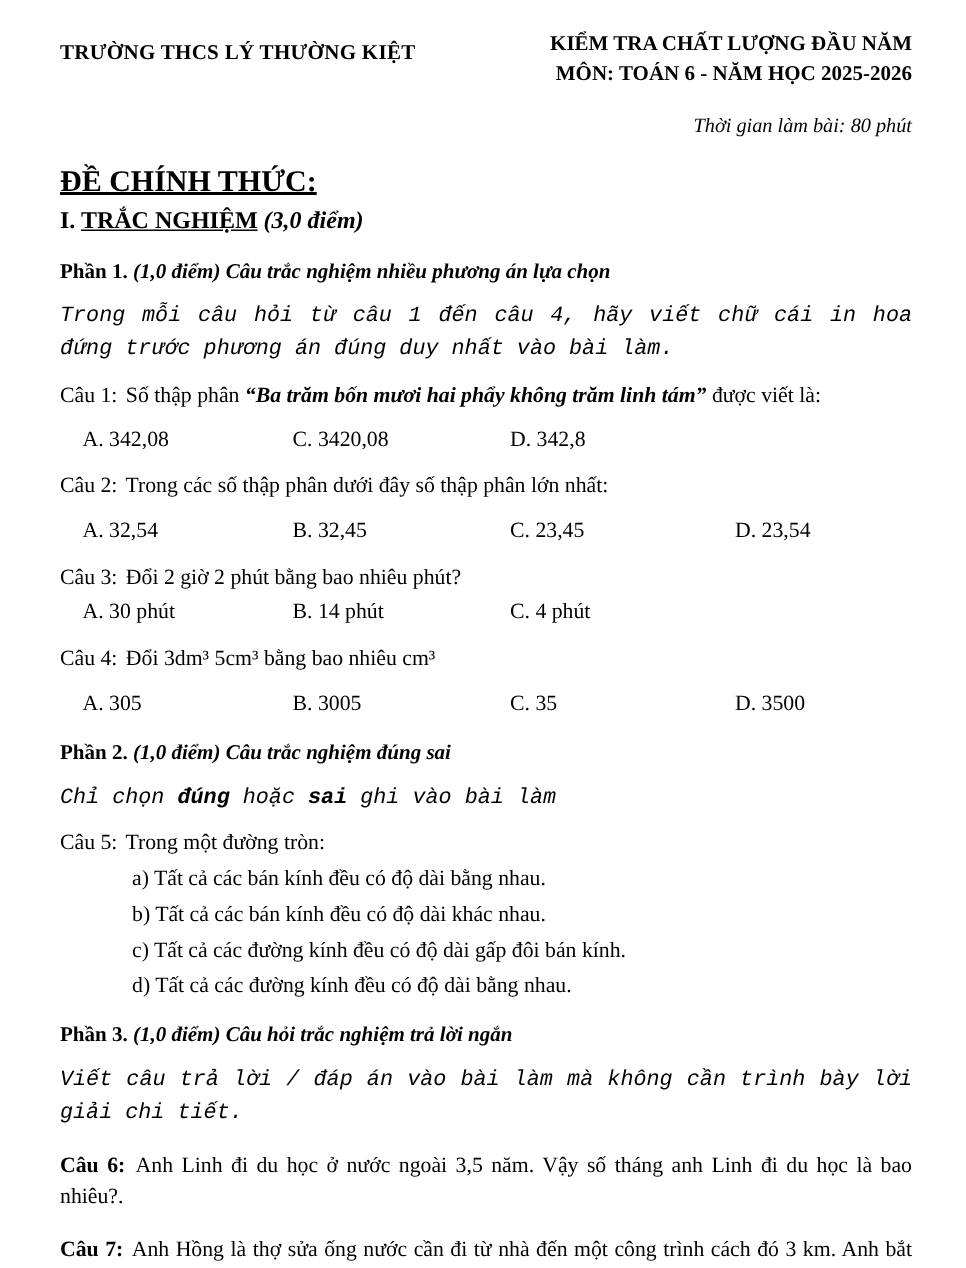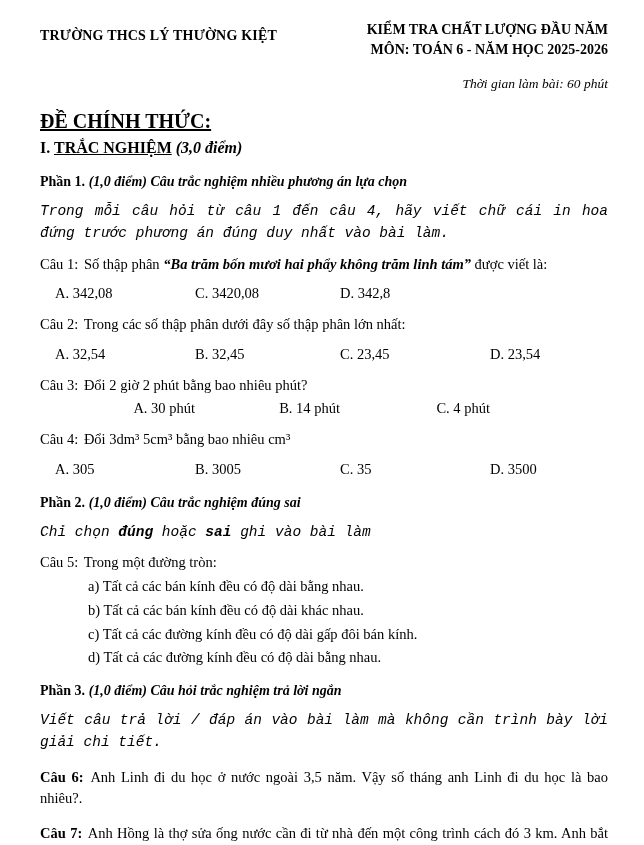--- a/index.html
+++ b/index.html
@@ -46,21 +46,21 @@
 </head>
 <body>
 
 <div class="page">
 
   <header class="doc-header">
     <div class="school">TRƯỜNG THCS LÝ THƯỜNG KIỆT</div>
     <div class="exam-head">
       <div>KIỂM TRA CHẤT LƯỢNG ĐẦU NĂM</div>
       <div>MÔN: TOÁN 6 - NĂM HỌC 2025-2026</div>
-      <div class="exam-duration">Thời gian làm bài: 60 phút</div>
+      <div class="exam-duration">Thời gian làm bài: 80 phút</div>
     </div>
   </header>
 
   <div class="official">
     <span class="u">ĐỀ CHÍNH THỨC:</span>
   </div>
 
   <div class="section">
     <span>I.</span>
     <span class="u">TRẮC NGHIỆM</span>
@@ -94,21 +94,21 @@
     <span>A. 32,54</span>
     <span>B. 32,45</span>
     <span>C. 23,45</span>
     <span>D. 23,54</span>
   </div>
 
   <p class="question">
     <span class="q-label">Câu 3:</span>
     <span>Đổi 2 giờ 2 phút bằng bao nhiêu phút?</span>
   </p>
-  <div class="options-row" style="margin-top:2px;text-align:right;">
+  <div class="options-row" style="margin-top:2px;">
     <span>A. 30 phút</span>
     <span>B. 14 phút</span>
     <span>C. 4 phút</span>
   </div>
 
   <p class="question">
     <span class="q-label">Câu 4:</span>
     <span>Đổi 3dm³ 5cm³ bằng bao nhiêu cm³</span>
   </p>
   <div class="options-row">

